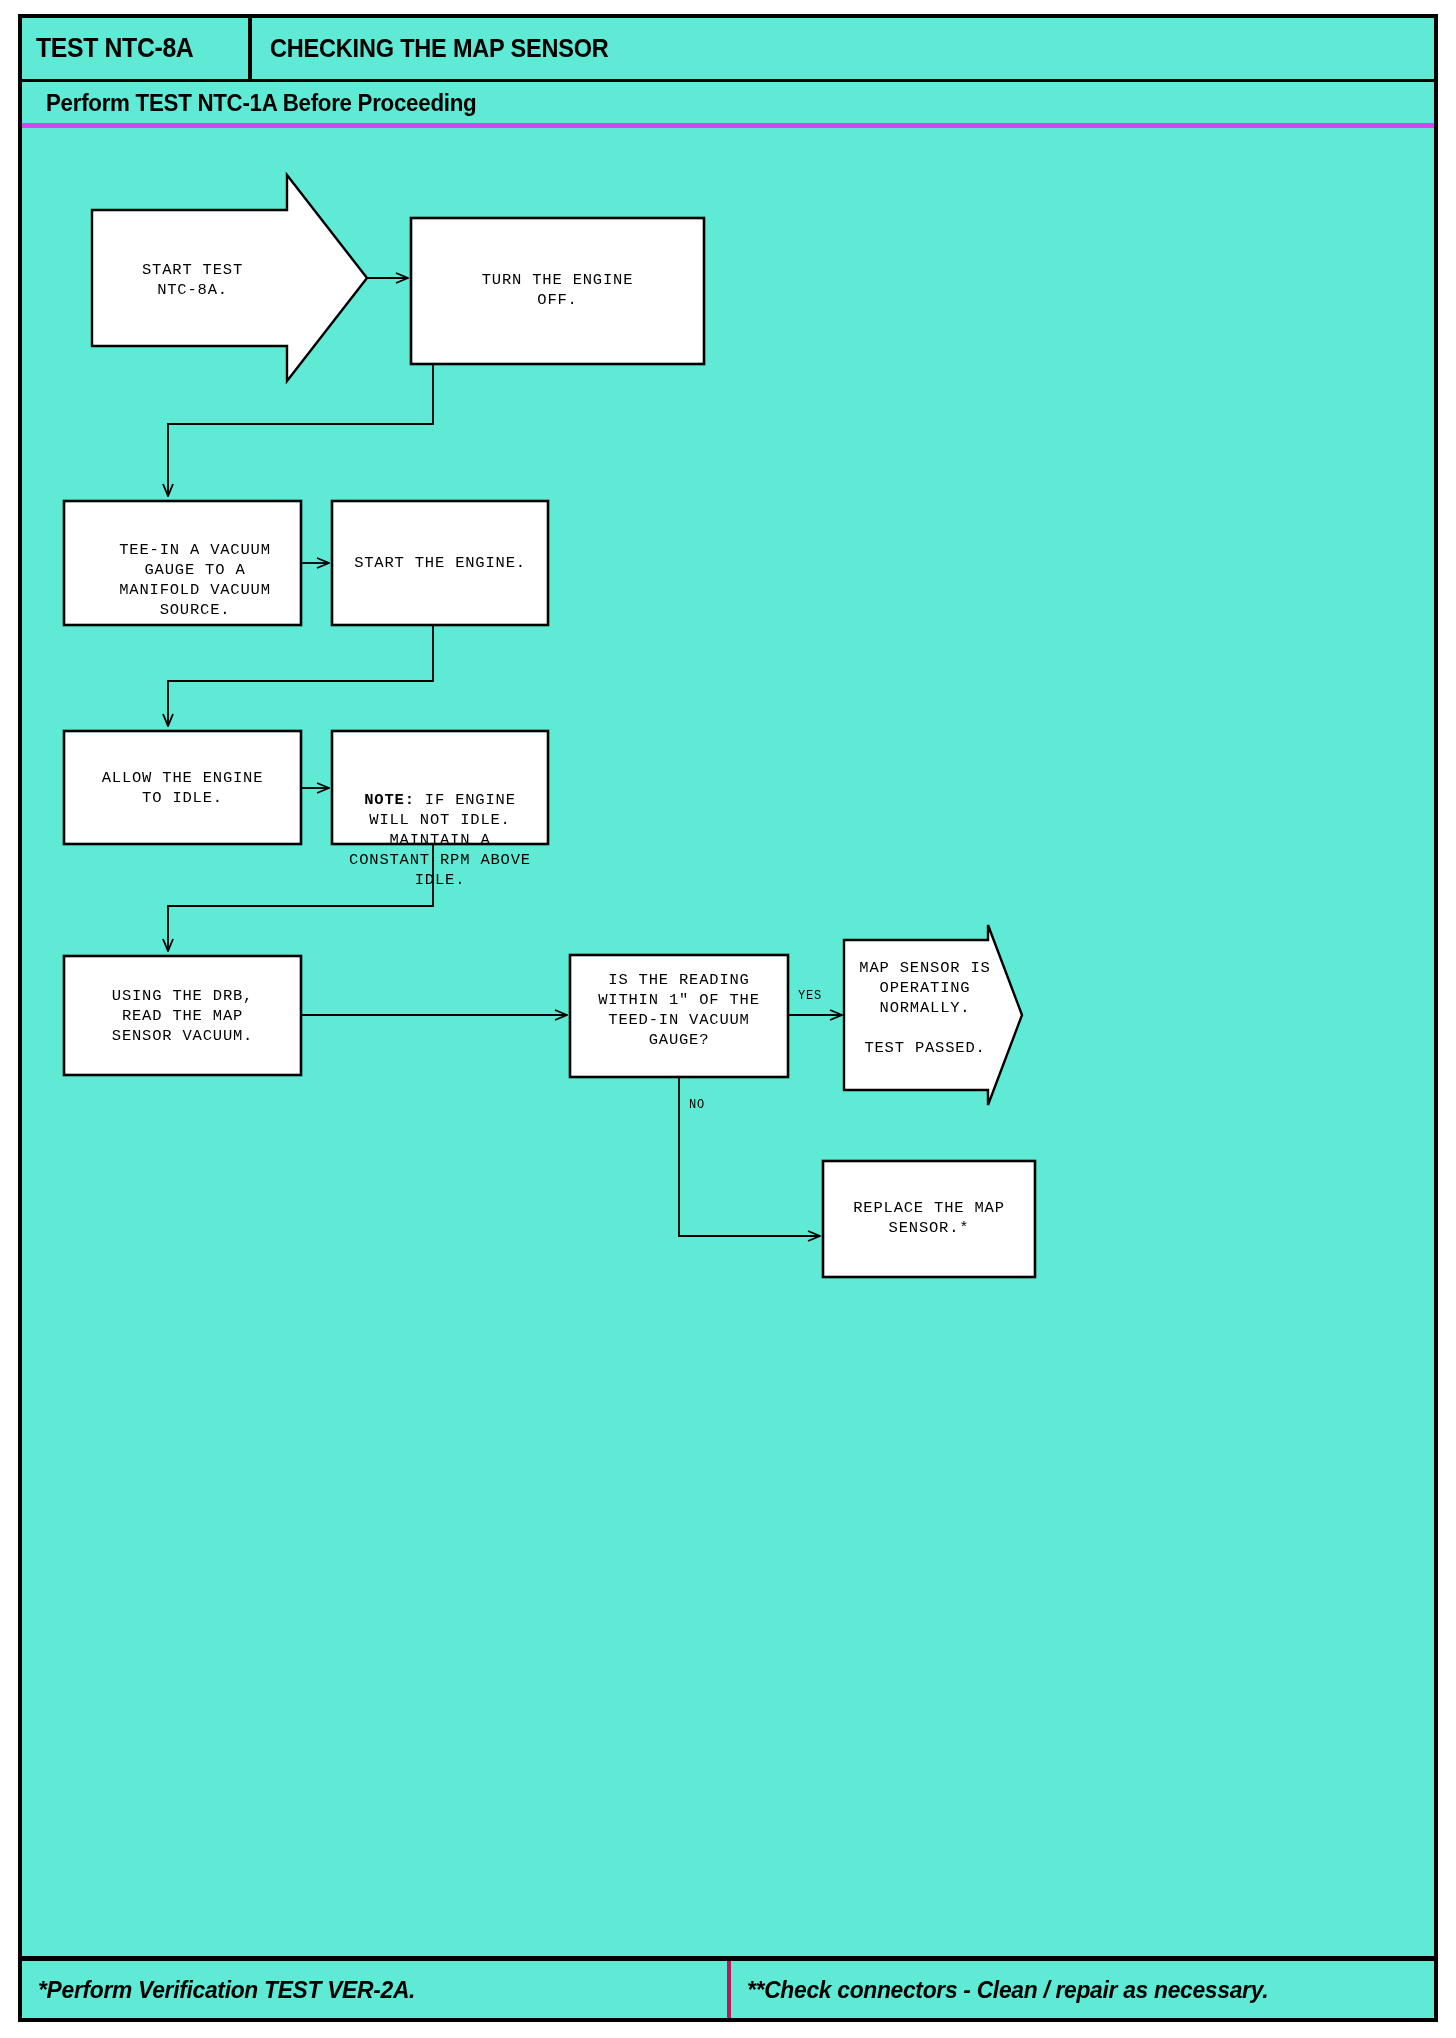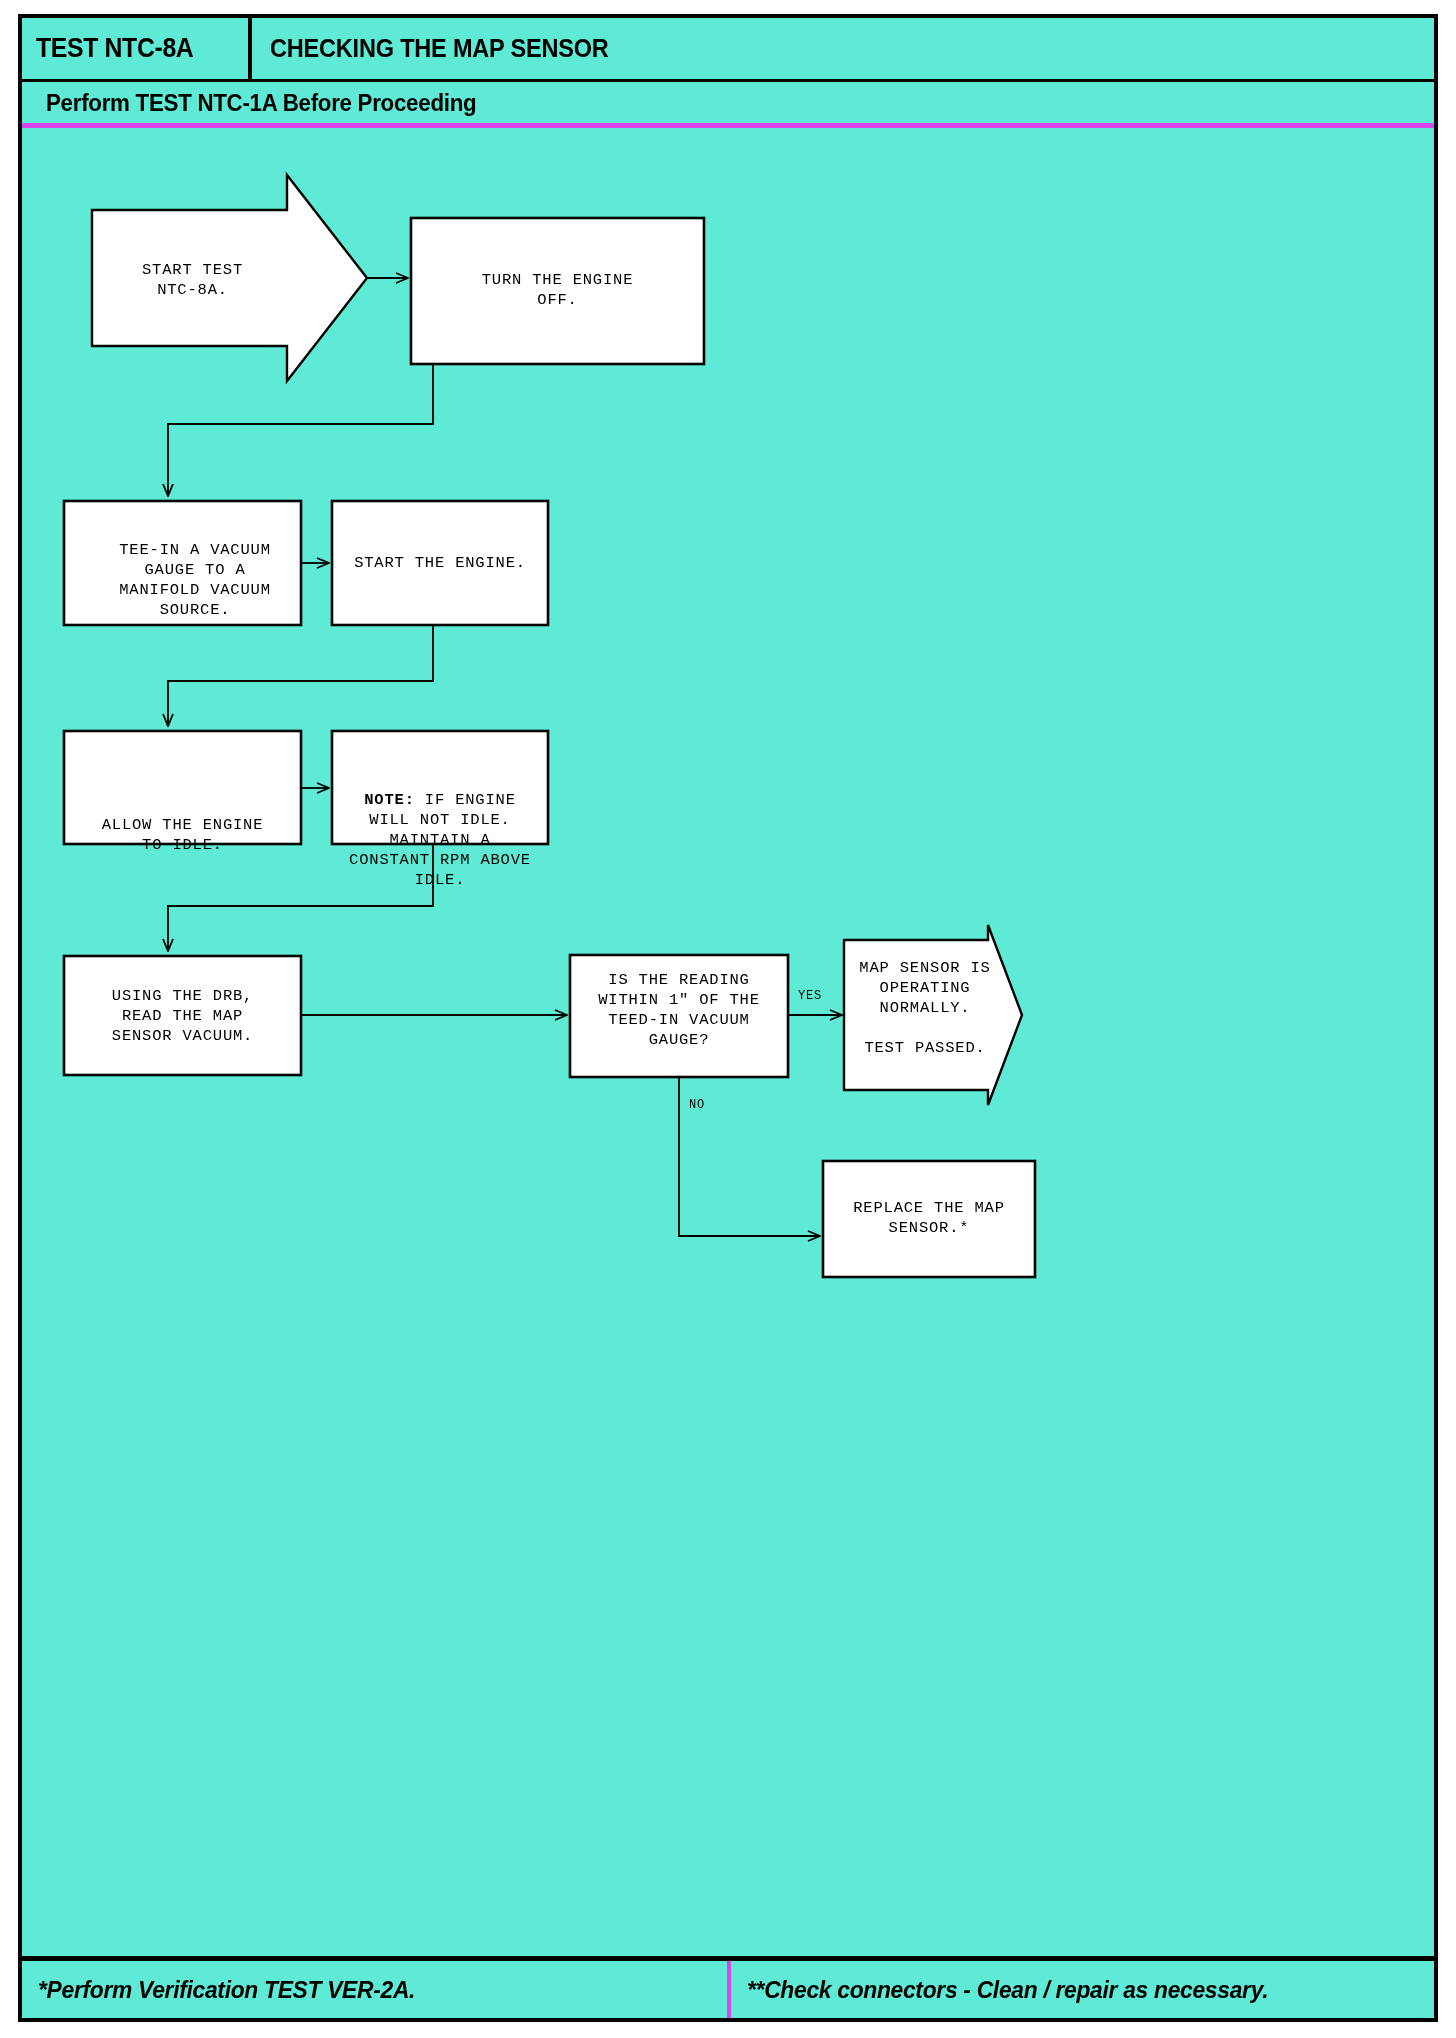--- a/index.html
+++ b/index.html
@@ -134,21 +134,21 @@
     width: 100%;
     height: 62px;
     box-sizing: border-box;
     border-top: 5px solid #000;
     display: flex;
     align-items: stretch;
   }
   #footer-left {
     width: 50.2%;
     box-sizing: border-box;
-    border-right: 4px solid #d946ef;
+    border-right: 4px solid #be185d;
     display: flex;
     align-items: center;
     padding-left: 16px;
   }
   #footer-right {
     flex: 1;
     display: flex;
     align-items: center;
     padding-left: 16px;
   }
@@ -234,21 +234,21 @@
     <div class="node-text" style="left:389px; top:142px; width:293px;">TURN THE ENGINE
 OFF.</div>
 
     <div class="node-text" style="left:42px; top:392px; width:262px;margin-top:20px;">TEE-IN A VACUUM
 GAUGE TO A
 MANIFOLD VACUUM
 SOURCE.</div>
 
     <div class="node-text" style="left:310px; top:425px; width:216px;">START THE ENGINE.</div>
 
-    <div class="node-text" style="left:42px; top:640px; width:237px;margin-top:47px;">ALLOW THE ENGINE
+    <div class="node-text" style="left:42px; top:640px; width:237px;">ALLOW THE ENGINE
 TO IDLE.</div>
 
     <div class="node-text" style="left:310px; top:618px; width:216px;margin-top:44px;"><span class="note-lead">NOTE:</span><span> IF ENGINE
 WILL NOT IDLE.
 MAINTAIN A
 CONSTANT RPM ABOVE
 IDLE.</span></div>
 
     <div class="node-text" style="left:42px; top:858px; width:237px;">USING THE DRB,
 READ THE MAP

